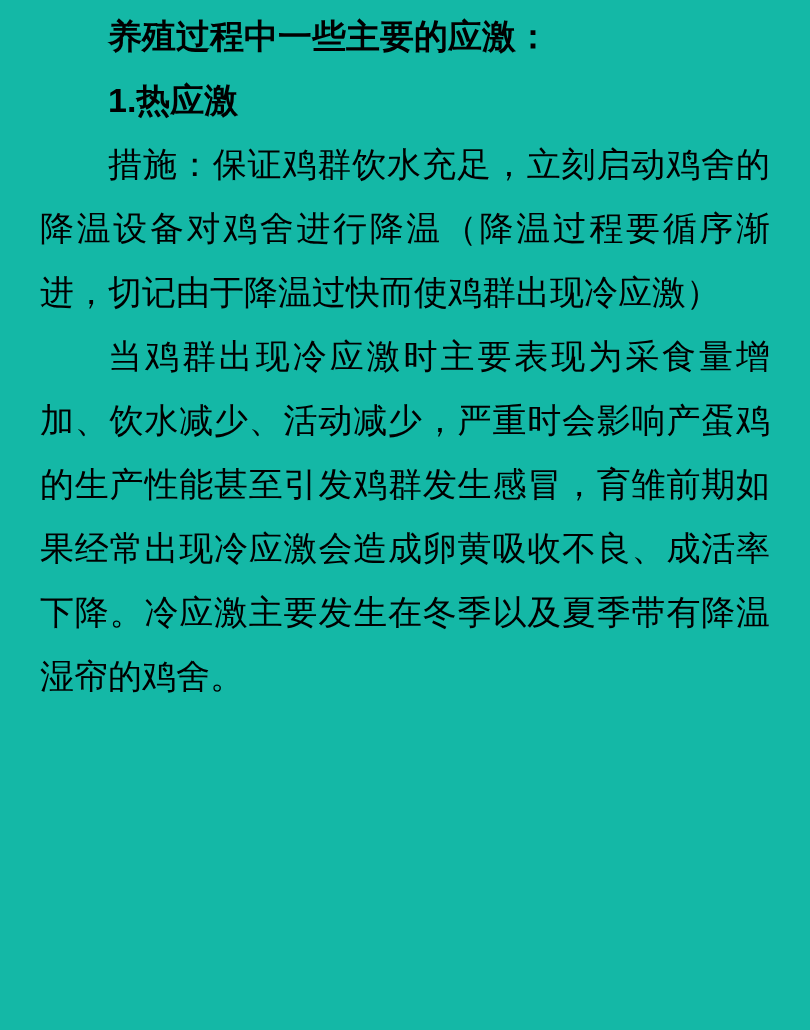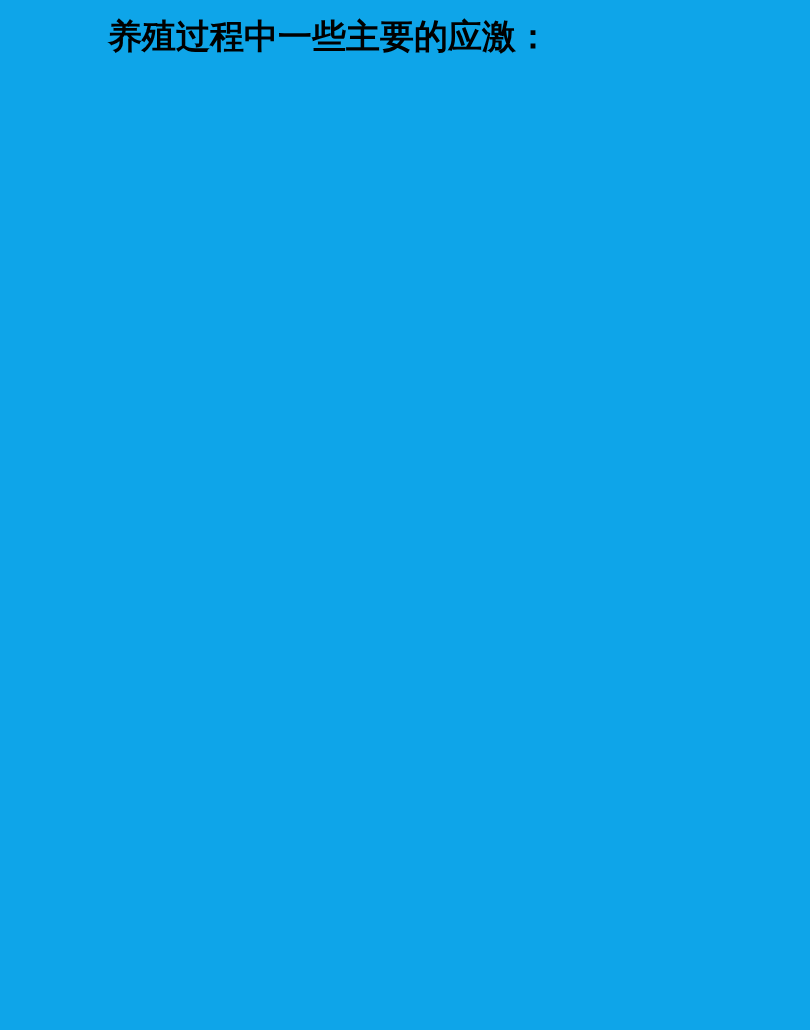--- a/index.html
+++ b/index.html
@@ -8,21 +8,21 @@
     background: #ffffff;
     width: 810px;
     height: 1030px;
     overflow: hidden;
   }
   .page {
     box-sizing: border-box;
     width: 810px;
     height: 1030px;
     padding: 4px 40px 0 40px;
-    background: #0ea5e9;
+    background: #14b8a6;
     font-family: "Liberation Sans", sans-serif;
     color: #000000;
   }
   .page p {
     margin: 0;
     font-size: 34px;
     line-height: 64px;
     text-align: justify;
     text-justify: inter-ideograph;
     text-indent: 2em;
@@ -32,14 +32,17 @@
     font-weight: bold;
     text-align: left;
   }
 </style>
 </head>
 <body>
 
 <div class="page">
   <div id="doc-body">
       <p class="heading">养殖过程中一些主要的应激：</p>
+      <p class="heading">1.热应激</p>
+      <p class="body">措施：保证鸡群饮水充足，立刻启动鸡舍的降温设备对鸡舍进行降温（降温过程要循序渐进，切记由于降温过快而使鸡群出现冷应激）</p>
+      <p class="body">当鸡群出现冷应激时主要表现为采食量增加、饮水减少、活动减少，严重时会影响产蛋鸡的生产性能甚至引发鸡群发生感冒，育雏前期如果经常出现冷应激会造成卵黄吸收不良、成活率下降。冷应激主要发生在冬季以及夏季带有降温湿帘的鸡舍。</p>
     </div>
 </div>
 
 </body></html>

